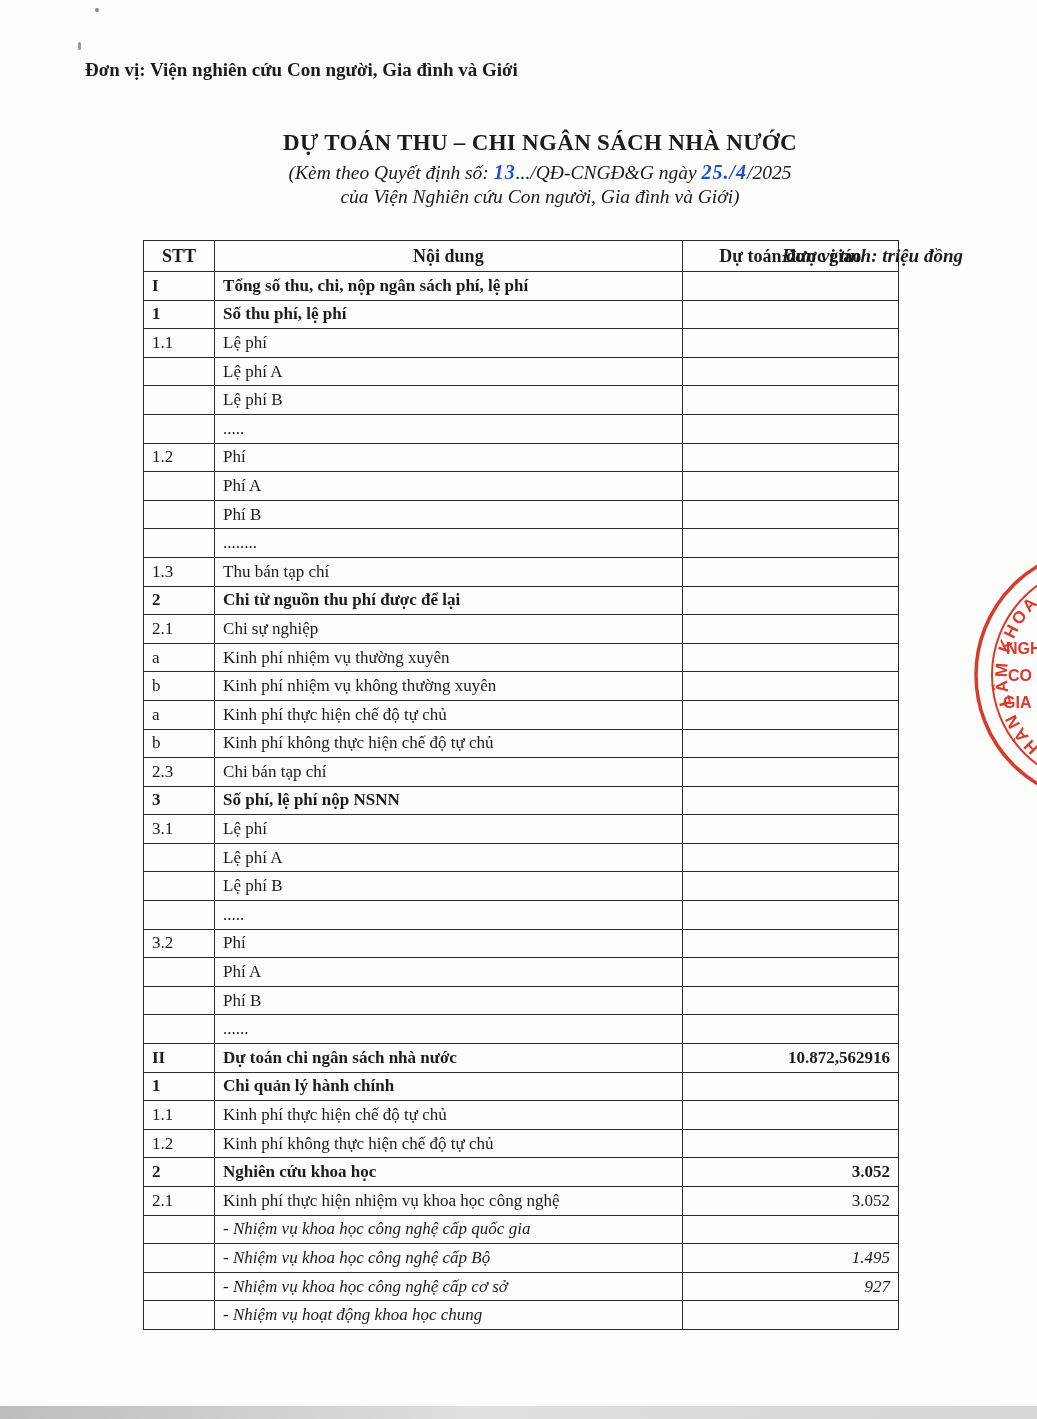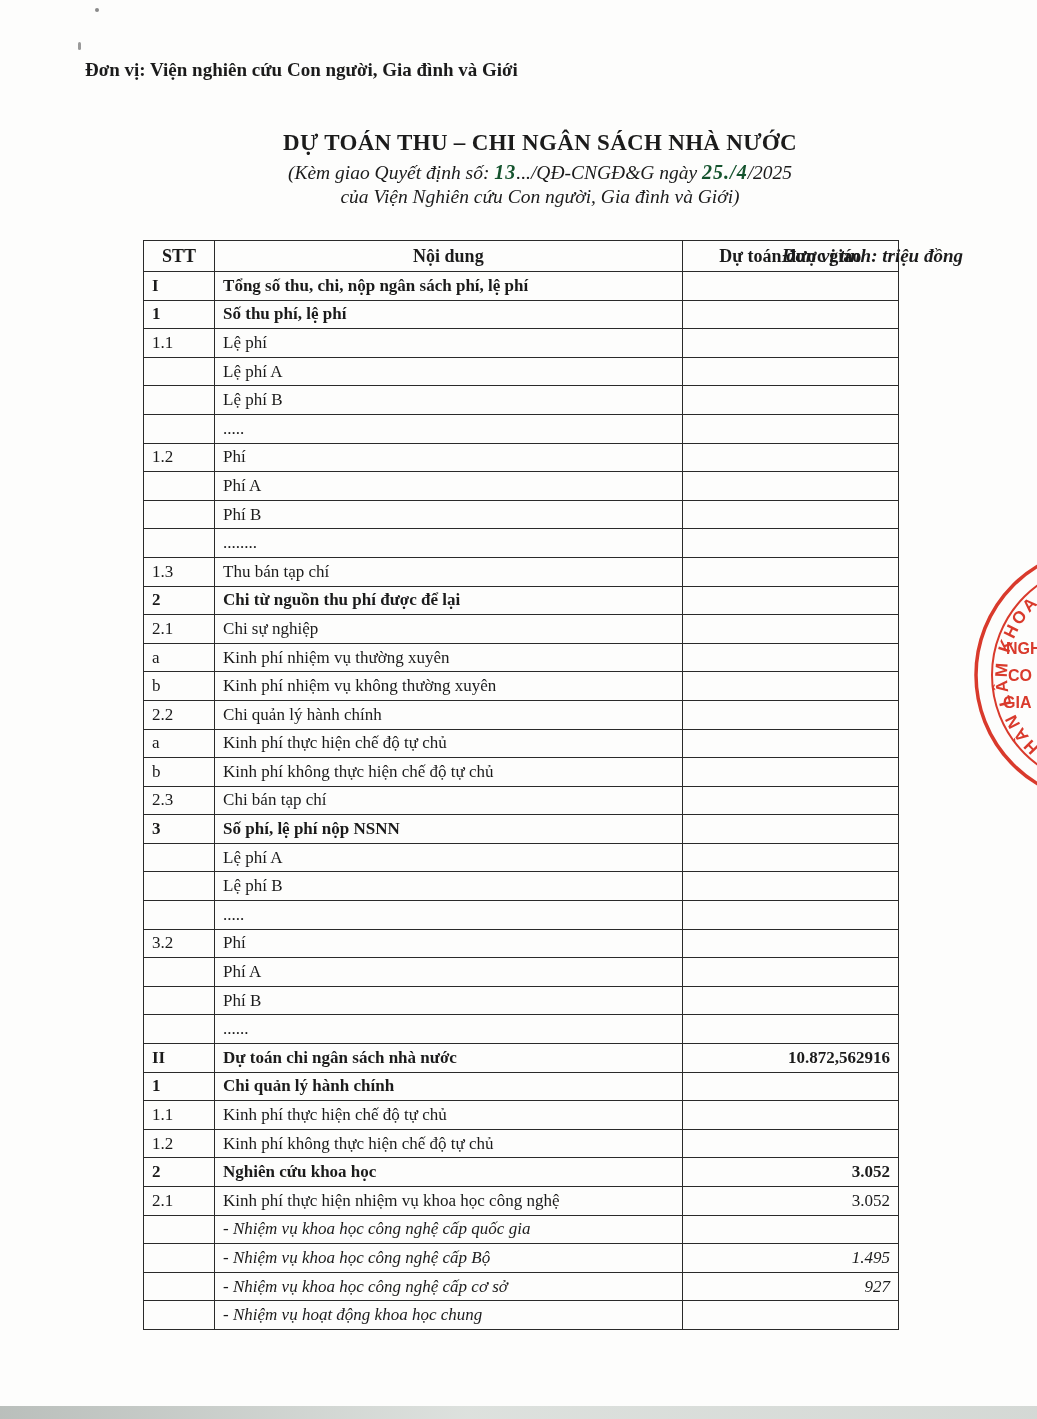--- a/index.html
+++ b/index.html
@@ -15,21 +15,21 @@
   .speck1{left:95px;top:8px;width:4px;height:4px;}
   .speck2{left:78px;top:42px;width:3px;height:8px;border-radius:2px;background:#9a9a9a;}
 
   .header-block{position:absolute;left:85px;top:57px;line-height:1.35;}
   .header-line{font-weight:bold;font-size:19px;}
 
   .title-wrap{position:absolute;left:110px;top:130px;width:860px;text-align:center;}
   .doc-title{font-weight:bold;font-size:23px;letter-spacing:.3px;}
   .doc-subtitle{font-style:italic;font-size:19.5px;margin-top:5px;}
   .doc-subtitle2{font-style:italic;font-size:19.5px;margin-top:2px;}
-  .handwritten{color:#14532d;font-weight:bold;font-style:italic;font-size:20px;letter-spacing:1px;}
+  .handwritten{color:#1d4ed8;font-weight:bold;font-style:italic;font-size:20px;letter-spacing:1px;}
   .hw-dots{color:#1b1b1b;font-weight:normal;}
 
   .unit-note{position:absolute;right:74px;top:213px;font-style:italic;font-weight:bold;font-size:19px;margin-top:32px;}
 
   table.budget{
     position:absolute;left:143px;top:240px;
     width:756px;border-collapse:collapse;
     font-size:17px;
   }
   table.budget th, table.budget td{
@@ -66,21 +66,21 @@
 
 <div class="speck speck1"></div>
 <div class="speck speck2"></div>
 
 <div class="header-block">
   <div class="header-line">Đơn vị: Viện nghiên cứu Con người, Gia đình và Giới</div>
 </div>
 
 <div class="title-wrap">
   <div class="doc-title">DỰ TOÁN THU – CHI NGÂN SÁCH NHÀ NƯỚC</div>
-  <div class="doc-subtitle"><span>(Kèm giao Quyết định số: </span><span class="handwritten">13</span><span class="hw-dots">...</span><span>/QĐ-CNGĐ&amp;G ngày </span><span class="handwritten">25./4</span><span>/2025</span></div>
+  <div class="doc-subtitle"><span>(Kèm theo Quyết định số: </span><span class="handwritten">13</span><span class="hw-dots">...</span><span>/QĐ-CNGĐ&amp;G ngày </span><span class="handwritten">25./4</span><span>/2025</span></div>
   <div class="doc-subtitle2">của Viện Nghiên cứu Con người, Gia đình và Giới)</div>
 </div>
 
 <div class="unit-note">Đơn vị tính: triệu đồng</div>
 
 <table class="budget">
   <thead>
     <tr>
       <th>STT</th>
       <th>Nội dung</th>
@@ -157,42 +157,42 @@
         <td class="cell-no">a</td>
         <td class="cell-content">Kinh phí nhiệm vụ thường xuyên</td>
         <td class="cell-value"></td>
       </tr>
       <tr>
         <td class="cell-no">b</td>
         <td class="cell-content">Kinh phí nhiệm vụ không thường xuyên</td>
         <td class="cell-value"></td>
       </tr>
       <tr>
-        <td class="cell-no">2.2</td>
-        <td class="cell-content">Chi quản lý hành chính</td>
-        <td class="cell-value"></td>
-      </tr>
-      <tr>
         <td class="cell-no">a</td>
         <td class="cell-content">Kinh phí thực hiện chế độ tự chủ</td>
         <td class="cell-value"></td>
       </tr>
       <tr>
         <td class="cell-no">b</td>
         <td class="cell-content">Kinh phí không thực hiện chế độ tự chủ</td>
         <td class="cell-value"></td>
       </tr>
       <tr>
         <td class="cell-no">2.3</td>
         <td class="cell-content">Chi bán tạp chí</td>
         <td class="cell-value"></td>
       </tr>
       <tr class="bold">
         <td class="cell-no">3</td>
         <td class="cell-content">Số phí, lệ phí nộp NSNN</td>
+        <td class="cell-value"></td>
+      </tr>
+      <tr>
+        <td class="cell-no">3.1</td>
+        <td class="cell-content">Lệ phí</td>
         <td class="cell-value"></td>
       </tr>
       <tr>
         <td class="cell-no"></td>
         <td class="cell-content">Lệ phí A</td>
         <td class="cell-value"></td>
       </tr>
       <tr>
         <td class="cell-no"></td>
         <td class="cell-content">Lệ phí B</td>

